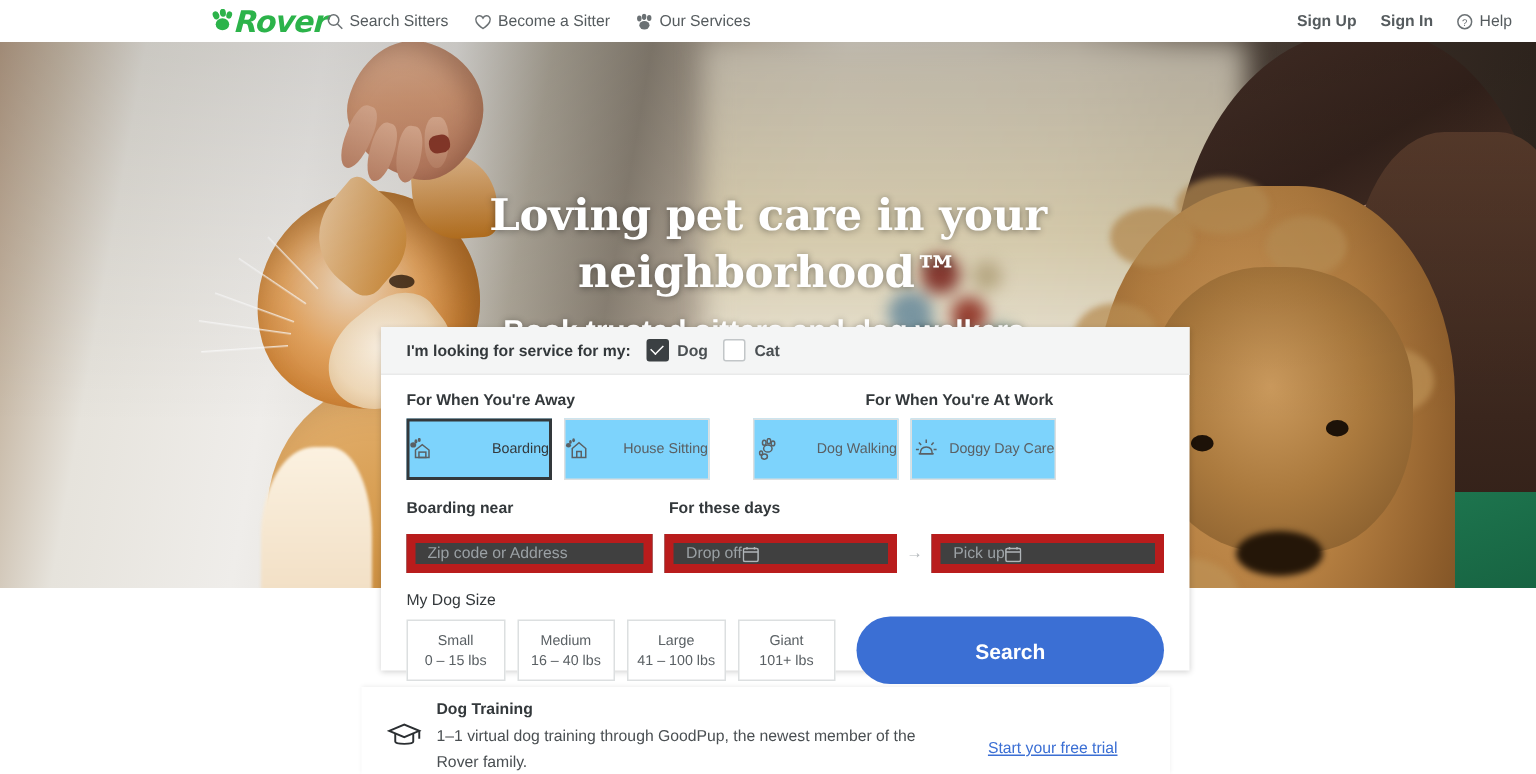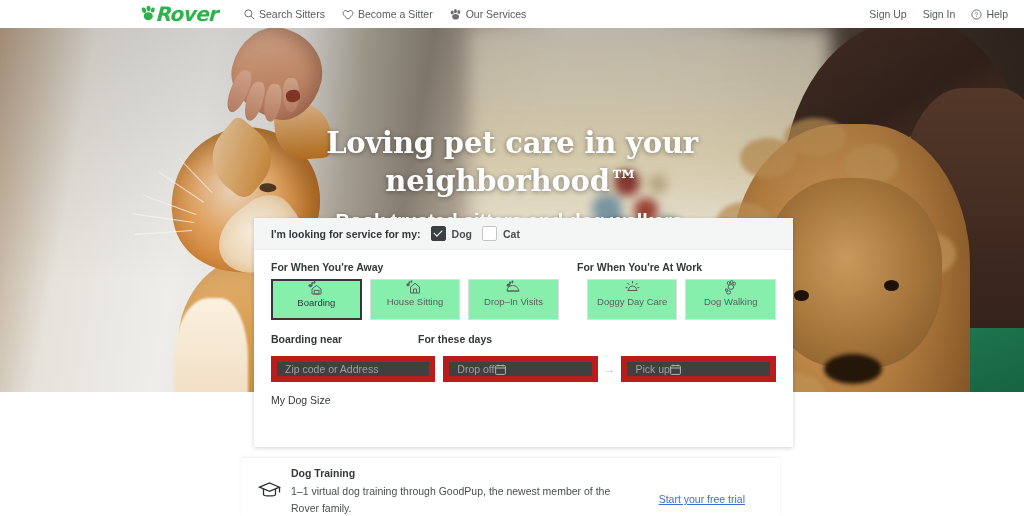--- a/index.html
+++ b/index.html
@@ -22,34 +22,34 @@
   .paw-mark { width: 15px; height: 16px; position: relative; margin-right: 1px; }
   .paw-mark svg { display: block; }
   .logo-text {
     font-family: "DejaVu Sans", sans-serif;
     font-weight: bold; font-size: 20px; color: #2cb34a;
     letter-spacing: -0.6px; line-height: 20px;
     font-style: italic;
     transform: skewX(-4deg);
   }
   .nav-links {
-    position: absolute; left: 244px; top: 0; height: 28px;
+    position: absolute; left: 218px; top: 0; height: 28px;
     display: flex; align-items: center; gap: 17px;
   }
   .nav-right {
     position: absolute; right: 16px; top: 0; height: 28px;
     display: flex; align-items: center; gap: 16px;
   }
   .nav-item {
     display: flex; align-items: center; gap: 4px;
     font-size: 10.5px; color: #555b5e; white-space: nowrap;
     cursor: pointer;
   }
   .nav-item svg { display: block; }
-  .nav-plain { font-size: 10.5px; color: #555b5e; cursor: pointer; white-space: nowrap; }
+  .nav-plain { font-size: 10.5px; color: #555b5e; cursor: pointer; white-space: nowrap; font-weight: bold; }
 
   
   .hero {
     position: absolute; top: 28px; left: 0; width: 1024px; height: 364px;
     overflow: hidden;
     text-decoration: underline;
   }
   .hero-photo { position: absolute; inset: 0; }
 
   
@@ -252,32 +252,32 @@
 
   .card-body { padding: 11px 17px 0 17px; position: relative; }
   .col-head {
     font-size: 10.5px; font-weight: bold; color: #33383b; margin-bottom: 6px;
   }
   .row-heads { display: flex; }
   .row-heads .left { width: 306px; }
 
   .svc-row { display: flex; gap: 8px; margin-bottom: 13px; }
   .svc {
-    width: 97px; height: 41px; border: 1px solid #dcdfe0; background: #86efac;
-    display: flex; flex-direction: column; align-items: center;
-    justify-content: flex-start; gap: 1px; cursor: pointer;
+    width: 97px; height: 41px; border: 1px solid #dcdfe0; background: #7dd3fc;
+    display: flex; flex-direction: row; align-items: center;
+    justify-content: space-between; gap: 1px; cursor: pointer;
   }
   .svc.selected { border: 2px solid #33383b; }
   .svc-label { font-size: 9.5px; color: #5a6064; white-space: nowrap; }
   .svc.selected .svc-label { color: #33383b; }
   .svc svg { display: block; }
   .svc-gap { width: 13px; }
 
   .field-labels { display: flex; margin-bottom: 5px; }
-  .field-labels .lbl-near { width: 147px; }
+  .field-labels .lbl-near { width: 175px; }
   .fields-row { display: flex; align-items: center; gap: 0; margin-bottom: 12px; }
   .inp {
     height: 26px; border: 6px solid #b91c1c; background: #404040;
     display: flex; align-items: center; padding: 0 8px;
     font-size: 10.5px; color: #9aa0a4; cursor: text;
     justify-content: flex-start;
   }
   .inp-location { width: 167px; margin-right: 8px; }
   .inp-date { width: 157px; }
   .arrow-sep {
@@ -501,63 +501,51 @@
             <path d="M4.5 7 L9 3.2 L13.5 7 L13.5 13 L4.5 13 Z" fill="none" stroke="#5a6064" stroke-width="1"></path>
             <path d="M7.5 13 L7.5 9 L10.5 9 L10.5 13" fill="none" stroke="#5a6064" stroke-width="1"></path>
             <ellipse cx="3.3" cy="2.6" rx=".9" ry="1.3" fill="#5a6064"></ellipse>
             <ellipse cx="5.4" cy="1.5" rx=".9" ry="1.3" fill="#5a6064"></ellipse>
             <ellipse cx="2" cy="4.8" rx="1.7" ry="1.5" fill="#5a6064"></ellipse>
           </svg>
         </span>
         <span class="svc-label">House Sitting</span>
       </div>
 
+
+      <div class="svc-gap"></div>
+
       <div class="svc">
         <span>
-          <svg width="19" height="15" viewBox="0 0 19 15">
-            <path d="M3 11 C3 7.5 5.5 5.5 8.5 5.5 C12 5.5 14.5 7.5 14.5 11 Z" fill="none" stroke="#5a6064" stroke-width="1"></path>
-            <line x1="3" y1="11" x2="15.5" y2="11" stroke="#5a6064" stroke-width="1"></line>
-            <ellipse cx="6" cy="3" rx="1" ry="1.4" fill="#5a6064"></ellipse>
-            <ellipse cx="8.4" cy="2" rx="1" ry="1.4" fill="#5a6064"></ellipse>
-            <ellipse cx="4.5" cy="5.2" rx="1.9" ry="1.6" fill="#5a6064"></ellipse>
+          <svg width="18" height="15" viewBox="0 0 18 15">
+            <ellipse cx="6.5" cy="3.2" rx="1.2" ry="1.7" fill="none" stroke="#5a6064" stroke-width="1"></ellipse>
+            <ellipse cx="9.6" cy="2.1" rx="1.2" ry="1.7" fill="none" stroke="#5a6064" stroke-width="1"></ellipse>
+            <ellipse cx="12.3" cy="3.6" rx="1.2" ry="1.6" fill="none" stroke="#5a6064" stroke-width="1"></ellipse>
+            <ellipse cx="8.9" cy="7" rx="2.8" ry="2.4" fill="none" stroke="#5a6064" stroke-width="1"></ellipse>
+            <ellipse cx="4.4" cy="10" rx="1" ry="1.4" fill="none" stroke="#5a6064" stroke-width="1"></ellipse>
+            <ellipse cx="6.6" cy="12.4" rx="2" ry="1.7" fill="none" stroke="#5a6064" stroke-width="1"></ellipse>
           </svg>
         </span>
-        <span class="svc-label">Drop–In Visits</span>
-      </div>
-
-      <div class="svc-gap"></div>
+        <span class="svc-label">Dog Walking</span>
+      </div>
 
       <div class="svc">
         <span>
           <svg width="19" height="15" viewBox="0 0 19 15">
             <path d="M5.5 10.5 C5.5 7.5 7.2 6 9.5 6 C11.8 6 13.5 7.5 13.5 10.5 Z" fill="none" stroke="#5a6064" stroke-width="1"></path>
             <line x1="4.5" y1="10.5" x2="14.5" y2="10.5" stroke="#5a6064" stroke-width="1"></line>
             <line x1="9.5" y1="1" x2="9.5" y2="3.4" stroke="#5a6064" stroke-width="1"></line>
             <line x1="4.6" y1="3" x2="6.1" y2="4.7" stroke="#5a6064" stroke-width="1"></line>
             <line x1="14.4" y1="3" x2="12.9" y2="4.7" stroke="#5a6064" stroke-width="1"></line>
             <line x1="2.6" y1="7.6" x2="4.6" y2="7.6" stroke="#5a6064" stroke-width="1"></line>
             <line x1="14.4" y1="7.6" x2="16.4" y2="7.6" stroke="#5a6064" stroke-width="1"></line>
           </svg>
         </span>
         <span class="svc-label">Doggy Day Care</span>
       </div>
-
-      <div class="svc">
-        <span>
-          <svg width="18" height="15" viewBox="0 0 18 15">
-            <ellipse cx="6.5" cy="3.2" rx="1.2" ry="1.7" fill="none" stroke="#5a6064" stroke-width="1"></ellipse>
-            <ellipse cx="9.6" cy="2.1" rx="1.2" ry="1.7" fill="none" stroke="#5a6064" stroke-width="1"></ellipse>
-            <ellipse cx="12.3" cy="3.6" rx="1.2" ry="1.6" fill="none" stroke="#5a6064" stroke-width="1"></ellipse>
-            <ellipse cx="8.9" cy="7" rx="2.8" ry="2.4" fill="none" stroke="#5a6064" stroke-width="1"></ellipse>
-            <ellipse cx="4.4" cy="10" rx="1" ry="1.4" fill="none" stroke="#5a6064" stroke-width="1"></ellipse>
-            <ellipse cx="6.6" cy="12.4" rx="2" ry="1.7" fill="none" stroke="#5a6064" stroke-width="1"></ellipse>
-          </svg>
-        </span>
-        <span class="svc-label">Dog Walking</span>
-      </div>
     </div>
 
     <div class="field-labels">
       <div class="lbl-near col-head">Boarding near</div>
       <div class="col-head">For these days</div>
     </div>
 
     <div class="fields-row">
       <div class="inp inp-location">
         <span>Zip code or Address</span>
@@ -585,20 +573,39 @@
             <line x1="0.6" y1="4" x2="10.4" y2="4" stroke="#b0b5b8" stroke-width="1"></line>
             <line x1="3" y1="0.6" x2="3" y2="2.4" stroke="#b0b5b8" stroke-width="1"></line>
             <line x1="8" y1="0.6" x2="8" y2="2.4" stroke="#b0b5b8" stroke-width="1"></line>
           </svg>
         </span>
       </div>
     </div>
 
     <div class="size-label">My Dog Size</div>
 
+    <div class="size-row">
+      <div class="size">
+        <span class="size-name">Small</span>
+        <span class="size-range">0 – 15 lbs</span>
+      </div>
+      <div class="size">
+        <span class="size-name">Medium</span>
+        <span class="size-range">16 – 40 lbs</span>
+      </div>
+      <div class="size">
+        <span class="size-name">Large</span>
+        <span class="size-range">41 – 100 lbs</span>
+      </div>
+      <div class="size">
+        <span class="size-name">Giant</span>
+        <span class="size-range">101+ lbs</span>
+      </div>
+      <div class="search-btn">Search</div>
+    </div>
   </div>
 </div>
 
 <div class="promo">
   <div class="promo-icon">
     <svg width="23" height="19" viewBox="0 0 23 19">
       <path d="M1.5 6.2 L11.5 2 L21.5 6.2 L11.5 10.4 Z" fill="none" stroke="#2b2f32" stroke-width="1.3"></path>
       <path d="M5.5 8 L5.5 13.4 C5.5 15.4 17.5 15.4 17.5 13.4 L17.5 8" fill="none" stroke="#2b2f32" stroke-width="1.3"></path>
       <path d="M21.5 6.2 L21.5 11.5" fill="none" stroke="#2b2f32" stroke-width="1.3"></path>
     </svg>

